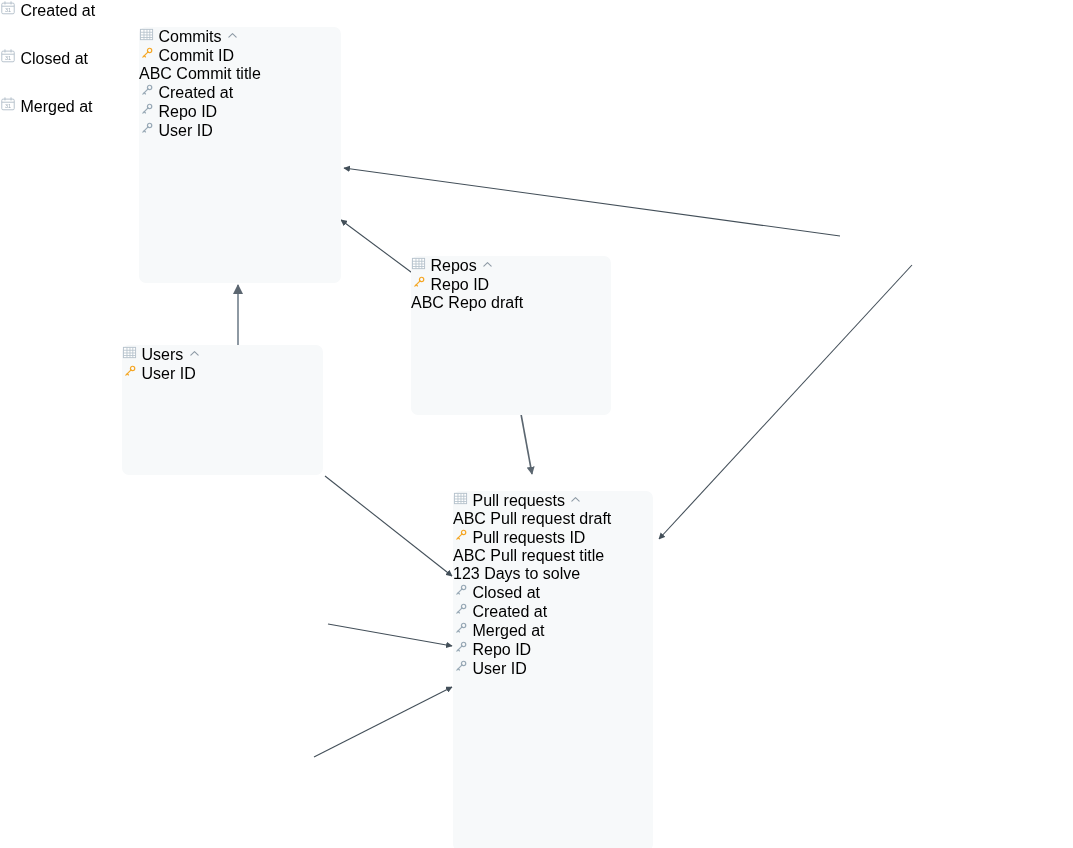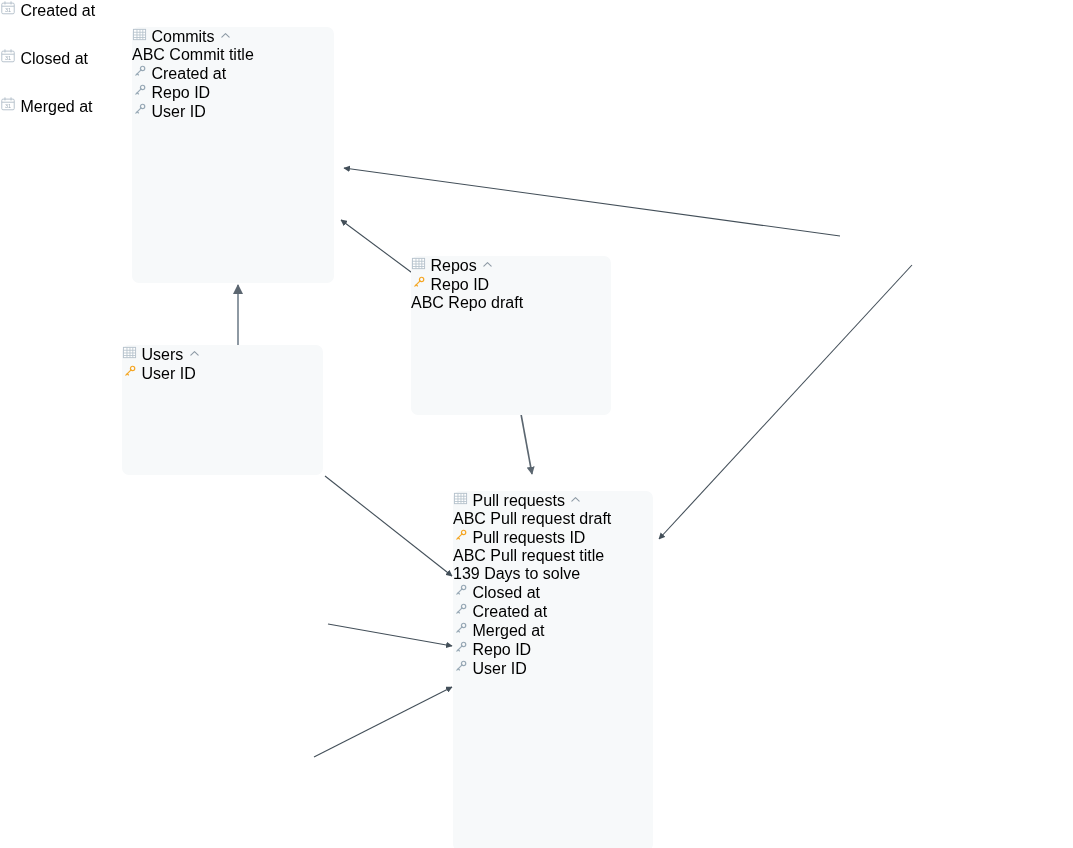--- a/index.html
+++ b/index.html
@@ -161,21 +161,21 @@
 
     <line x1="325" y1="476" x2="452" y2="576" stroke="#434F59" stroke-width="1.1" marker-end="url(#arrow)"></line>
 
     <line x1="912" y1="265" x2="659" y2="539" stroke="#434F59" stroke-width="1.1" marker-end="url(#arrow)"></line>
 
     <line x1="328" y1="624" x2="452" y2="646" stroke="#434F59" stroke-width="1.1" marker-end="url(#arrow)"></line>
 
     <line x1="314" y1="757" x2="452" y2="687" stroke="#434F59" stroke-width="1.1" marker-end="url(#arrow)"></line>
   </svg>
 
-  <div class="card" style="left:132px; top:27px; width:202px; height:256px;">
+  <div class="card" style="left:139px; top:27px; width:202px; height:256px;">
     <div class="accent" style="background:#FFDD00;"></div>
     <div class="card-head">
       <span class="ficon">
         <svg width="15" height="15" viewBox="0 0 16 16">
           <rect x="1.5" y="2.5" width="13" height="11" fill="#ffffff" stroke="#b6c2cc" stroke-width="1"></rect>
           <line x1="1.5" y1="5.6" x2="14.5" y2="5.6" stroke="#b6c2cc" stroke-width="0.9"></line>
           <line x1="1.5" y1="8.5" x2="14.5" y2="8.5" stroke="#b6c2cc" stroke-width="0.9"></line>
           <line x1="1.5" y1="11.2" x2="14.5" y2="11.2" stroke="#b6c2cc" stroke-width="0.9"></line>
           <line x1="5.3" y1="2.5" x2="5.3" y2="13.5" stroke="#b6c2cc" stroke-width="0.9"></line>
           <line x1="8.5" y1="2.5" x2="8.5" y2="13.5" stroke="#b6c2cc" stroke-width="0.9"></line>
@@ -183,20 +183,30 @@
         </svg>
       </span>
       <span class="card-title">Commits</span>
       <span>
         <svg width="13" height="13" viewBox="0 0 16 16">
           <path d="M3.5 10 L8 5.6 L12.5 10" fill="none" stroke="#8d9aa5" stroke-width="1.3" stroke-linecap="round" stroke-linejoin="round"></path>
         </svg>
       </span>
     </div>
     <div class="card-body">
+      <div class="field">
+        <span class="field-icon">
+          <svg width="15" height="15" viewBox="0 0 16 16">
+            <circle cx="11.3" cy="4.7" r="2.3" fill="none" stroke="#f5a623" stroke-width="1.3"></circle>
+            <line x1="9.7" y1="6.3" x2="4.1" y2="11.9" stroke="#f5a623" stroke-width="1.3" stroke-linecap="round"></line>
+            <line x1="5.6" y1="10.4" x2="6.9" y2="11.7" stroke="#f5a623" stroke-width="1.3" stroke-linecap="round"></line>
+          </svg>
+        </span>
+        <span class="field-label">Commit ID</span>
+      </div>
       <div class="field">
         <span class="field-icon">
           <span class="type-abc">ABC</span>
         </span>
         <span class="field-label">Commit title</span>
       </div>
       <div class="divider"></div>
       <div class="field">
         <span class="field-icon">
           <svg width="15" height="15" viewBox="0 0 16 16">
@@ -345,21 +355,21 @@
         <span class="field-label">Pull requests ID</span>
       </div>
       <div class="field">
         <span class="field-icon">
           <span class="type-abc">ABC</span>
         </span>
         <span class="field-label">Pull request title</span>
       </div>
       <div class="field">
         <span class="field-icon">
-          <span class="type-123">139</span>
+          <span class="type-123">123</span>
         </span>
         <span class="field-label">Days to solve</span>
       </div>
       <div class="divider"></div>
       <div class="field">
         <span class="field-icon">
           <svg width="15" height="15" viewBox="0 0 16 16">
             <circle cx="11.3" cy="4.7" r="2.3" fill="none" stroke="#97a8b5" stroke-width="1.3"></circle>
             <line x1="9.7" y1="6.3" x2="4.1" y2="11.9" stroke="#97a8b5" stroke-width="1.3" stroke-linecap="round"></line>
             <line x1="5.6" y1="10.4" x2="6.9" y2="11.7" stroke="#97a8b5" stroke-width="1.3" stroke-linecap="round"></line>

